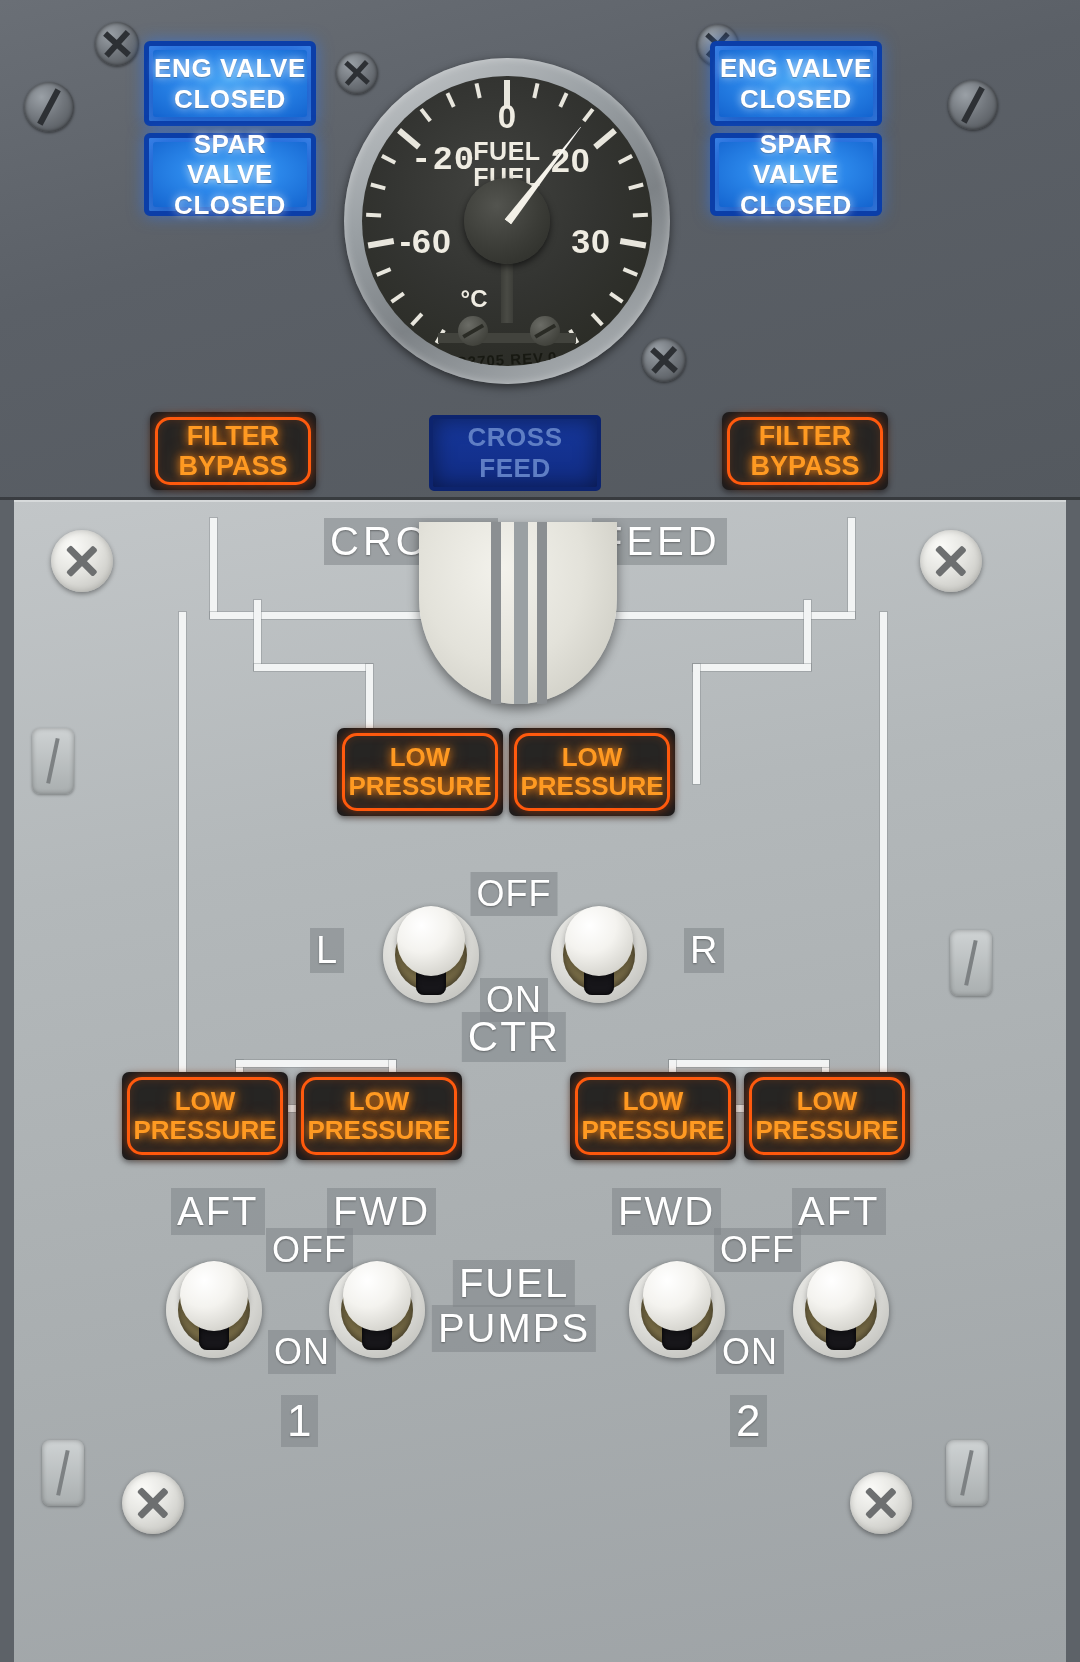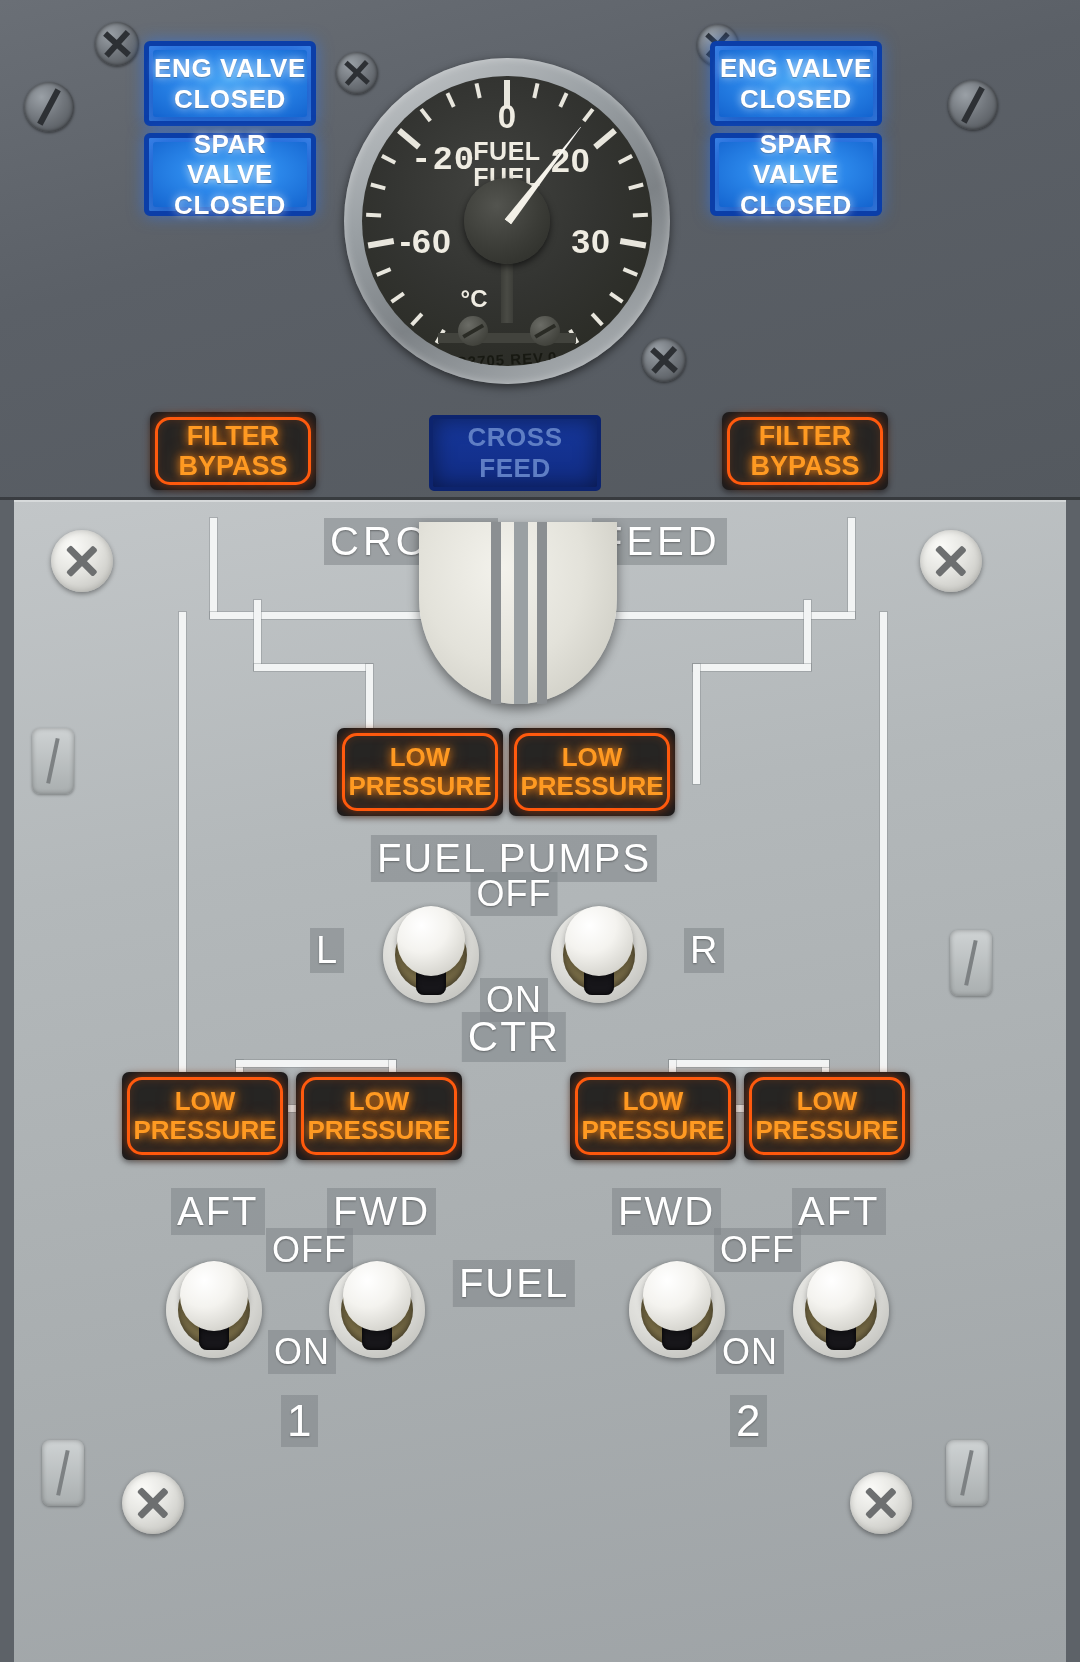--- a/index.html
+++ b/index.html
@@ -460,21 +460,20 @@
         <span>PRESSURE</span>
       </div>
     </div>
     <div class="ann-amber" style="left:495px;top:228px;width:166px;height:88px;">
       <div class="face" style="font-size:26px;">
         <span>LOW</span>
         <span>PRESSURE</span>
       </div>
     </div>
 
-    <div class="lbl c" style="left:500px;top:335px;font-size:40px;letter-spacing:2px;">FUEL PUMPS</div>
     <div class="lbl c" style="left:500px;top:372px;font-size:36px;">OFF</div>
     <div class="lbl c" style="left:500px;top:478px;font-size:36px;">ON</div>
     <div class="lbl c" style="left:500px;top:512px;font-size:42px;letter-spacing:2px;">CTR</div>
     <div class="lbl" style="left:296px;top:428px;font-size:38px;">L</div>
     <div class="lbl" style="left:670px;top:428px;font-size:38px;">R</div>
 
     <div class="toggle up" style="left:362px;top:400px;width:110px;height:110px;">
       <div class="base"></div>
         <div class="ring"></div>
         <div class="slot"></div>
@@ -517,20 +516,21 @@
     </div>
     <div class="toggle up" style="left:308px;top:755px;width:110px;height:110px;">
       <div class="base"></div>
         <div class="ring"></div>
         <div class="slot"></div>
       <div class="lever"></div>
         <div class="ball"></div>
     </div>
 
     <div class="lbl c" style="left:500px;top:760px;font-size:40px;letter-spacing:2px;">FUEL</div>
+    <div class="lbl c" style="left:500px;top:805px;font-size:40px;letter-spacing:2px;">PUMPS</div>
 
     <div class="ann-amber" style="left:556px;top:572px;width:166px;height:88px;">
       <div class="face" style="font-size:26px;">
         <span>LOW</span>
         <span>PRESSURE</span>
       </div>
     </div>
     <div class="ann-amber" style="left:730px;top:572px;width:166px;height:88px;">
       <div class="face" style="font-size:26px;">
         <span>LOW</span>

